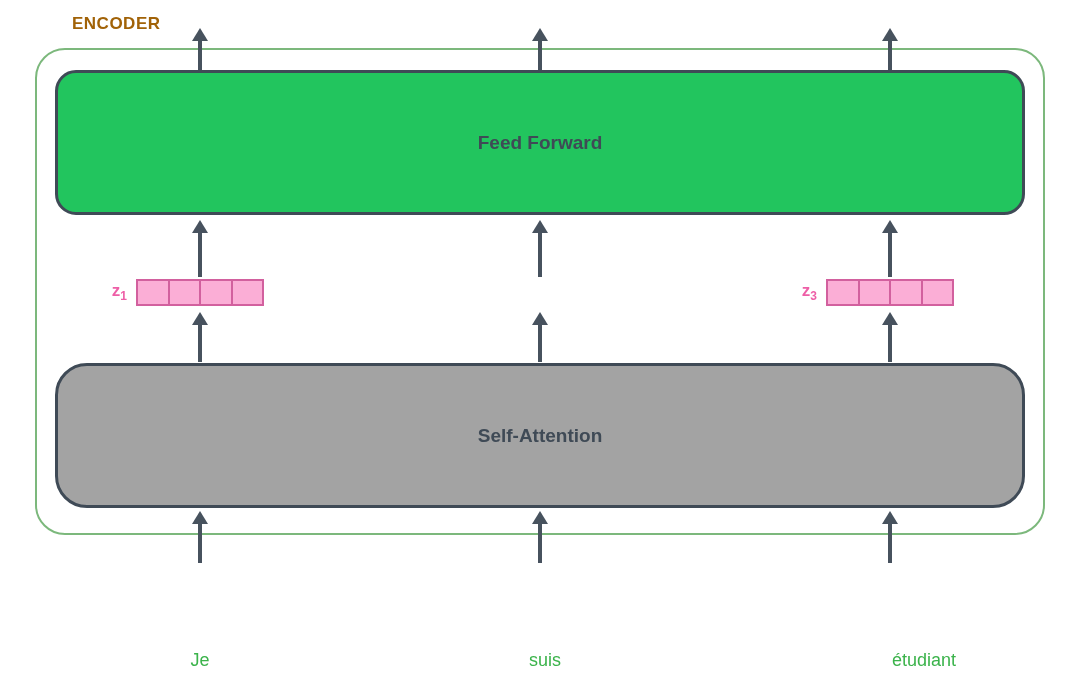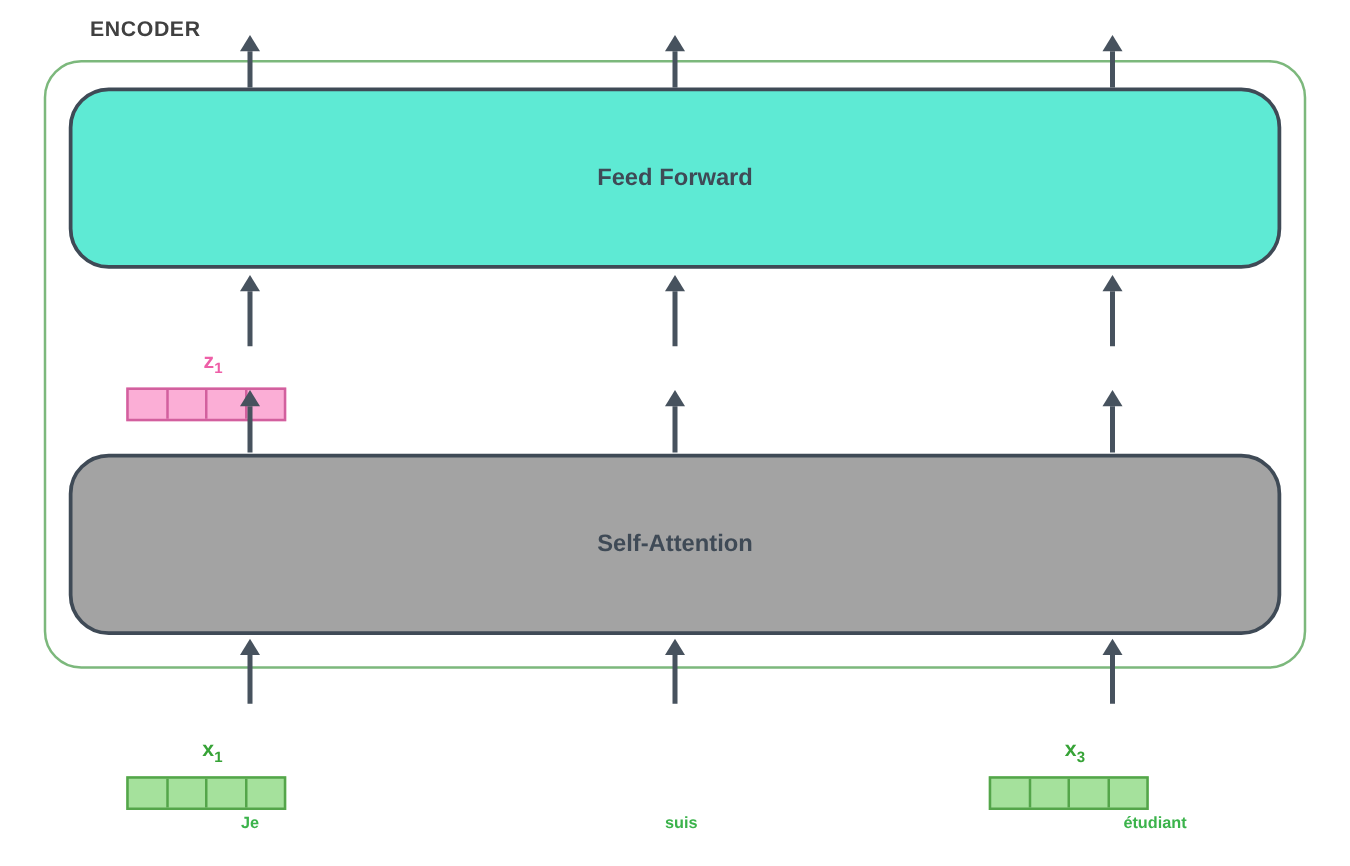--- a/index.html
+++ b/index.html
@@ -23,39 +23,39 @@
     border: 2.5px solid #7cb87c;
     border-radius: 30px;
     background: transparent;
   }
   .encoder-label {
     position: absolute;
     left: 72px; top: 14px;
     font-size: 17px;
     font-weight: 600;
     letter-spacing: 0.5px;
-    color: #404040;
+    color: #a16207;
   }
 
   
   .block {
     position: absolute;
     left: 55px;
     width: 970px;
     height: 145px;
     border: 3px solid #3f4a56;
     border-radius: 32px;
     display: flex;
     align-items: center;
     justify-content: center;
     font-size: 19px;
     font-weight: 600;
     color: #3f4a56;
   }
-  .feed-forward { top: 70px; background: #5eead4; }
+  .feed-forward { top: 70px; background: #22c55e; border-radius: 21px; }
   .self-attention { top: 363px; background: #a3a3a3; }
 
   
   .arrow {
     position: absolute;
     width: 16px;
     display: flex;
     flex-direction: column;
     align-items: center;
   }
@@ -70,21 +70,20 @@
     flex: 1;
     background: #47525e;
   }
 
   
   .vec-row {
     position: absolute;
     display: flex;
     align-items: center;
     gap: 9px;
-    flex-direction: column;
   }
   .vec-label {
     width: 26px;
     text-align: right;
     font-size: 17px;
     font-weight: 700;
   }
   .vec-label sub { font-size: 12px; font-weight: 700; }
   .z-label { color: #ee5fa7; }
   .x-label { color: #37a337; }
@@ -97,22 +96,22 @@
   .z-vec { border: 2px solid #d2609e; background: #fbaed6; }
   .z-vec .cell + .cell { border-left: 2px solid #d2609e; }
   .x-vec { border: 2px solid #54a54a; background: #a5e19c; }
   .x-vec .cell + .cell { border-left: 2px solid #54a54a; }
 
   
   .word {
     position: absolute;
     top: 650px;
     transform: translateX(-50%);
-    font-size: 13px;
-    font-weight: 700;
+    font-size: 18px;
+    font-weight: 400;
     color: #3bb34b;
   }
 </style>
 </head>
 <body>
 
 <div class="stage">
 
   <div class="encoder-label">ENCODER</div>
   <div class="encoder-frame"></div>
@@ -149,20 +148,29 @@
 
   <div class="vec-row" style="left:101px; top:279px">
     <span class="vec-label z-label"><span>z</span><sub>1</sub></span>
     <div class="vec z-vec">
       <div class="cell"></div>
         <div class="cell"></div>
         <div class="cell"></div>
         <div class="cell"></div>
     </div>
   </div>
+  <div class="vec-row" style="left:791px; top:279px">
+    <span class="vec-label z-label"><span>z</span><sub>3</sub></span>
+    <div class="vec z-vec">
+      <div class="cell"></div>
+        <div class="cell"></div>
+        <div class="cell"></div>
+        <div class="cell"></div>
+    </div>
+  </div>
 
   <div class="arrow" style="left:192px; top:312px; height:50px">
       <div class="head"></div>
       <div class="shaft"></div>
     </div>
   <div class="arrow" style="left:532px; top:312px; height:50px">
       <div class="head"></div>
       <div class="shaft"></div>
     </div>
   <div class="arrow" style="left:882px; top:312px; height:50px">
@@ -180,36 +188,18 @@
     </div>
   <div class="arrow" style="left:532px; top:511px; height:52px">
       <div class="head"></div>
       <div class="shaft"></div>
     </div>
   <div class="arrow" style="left:882px; top:511px; height:52px">
       <div class="head"></div>
       <div class="shaft"></div>
     </div>
 
-  <div class="vec-row" style="left:101px; top:590px">
-    <span class="vec-label x-label"><span>x</span><sub>1</sub></span>
-    <div class="vec x-vec">
-      <div class="cell"></div>
-        <div class="cell"></div>
-        <div class="cell"></div>
-        <div class="cell"></div>
-    </div>
-  </div>
-  <div class="vec-row" style="left:791px; top:590px">
-    <span class="vec-label x-label"><span>x</span><sub>3</sub></span>
-    <div class="vec x-vec">
-      <div class="cell"></div>
-        <div class="cell"></div>
-        <div class="cell"></div>
-        <div class="cell"></div>
-    </div>
-  </div>
 
   <div class="word" style="left:200px">Je</div>
   <div class="word" style="left:545px">suis</div>
   <div class="word" style="left:924px">étudiant</div>
 
 </div>
 
 </body></html>

